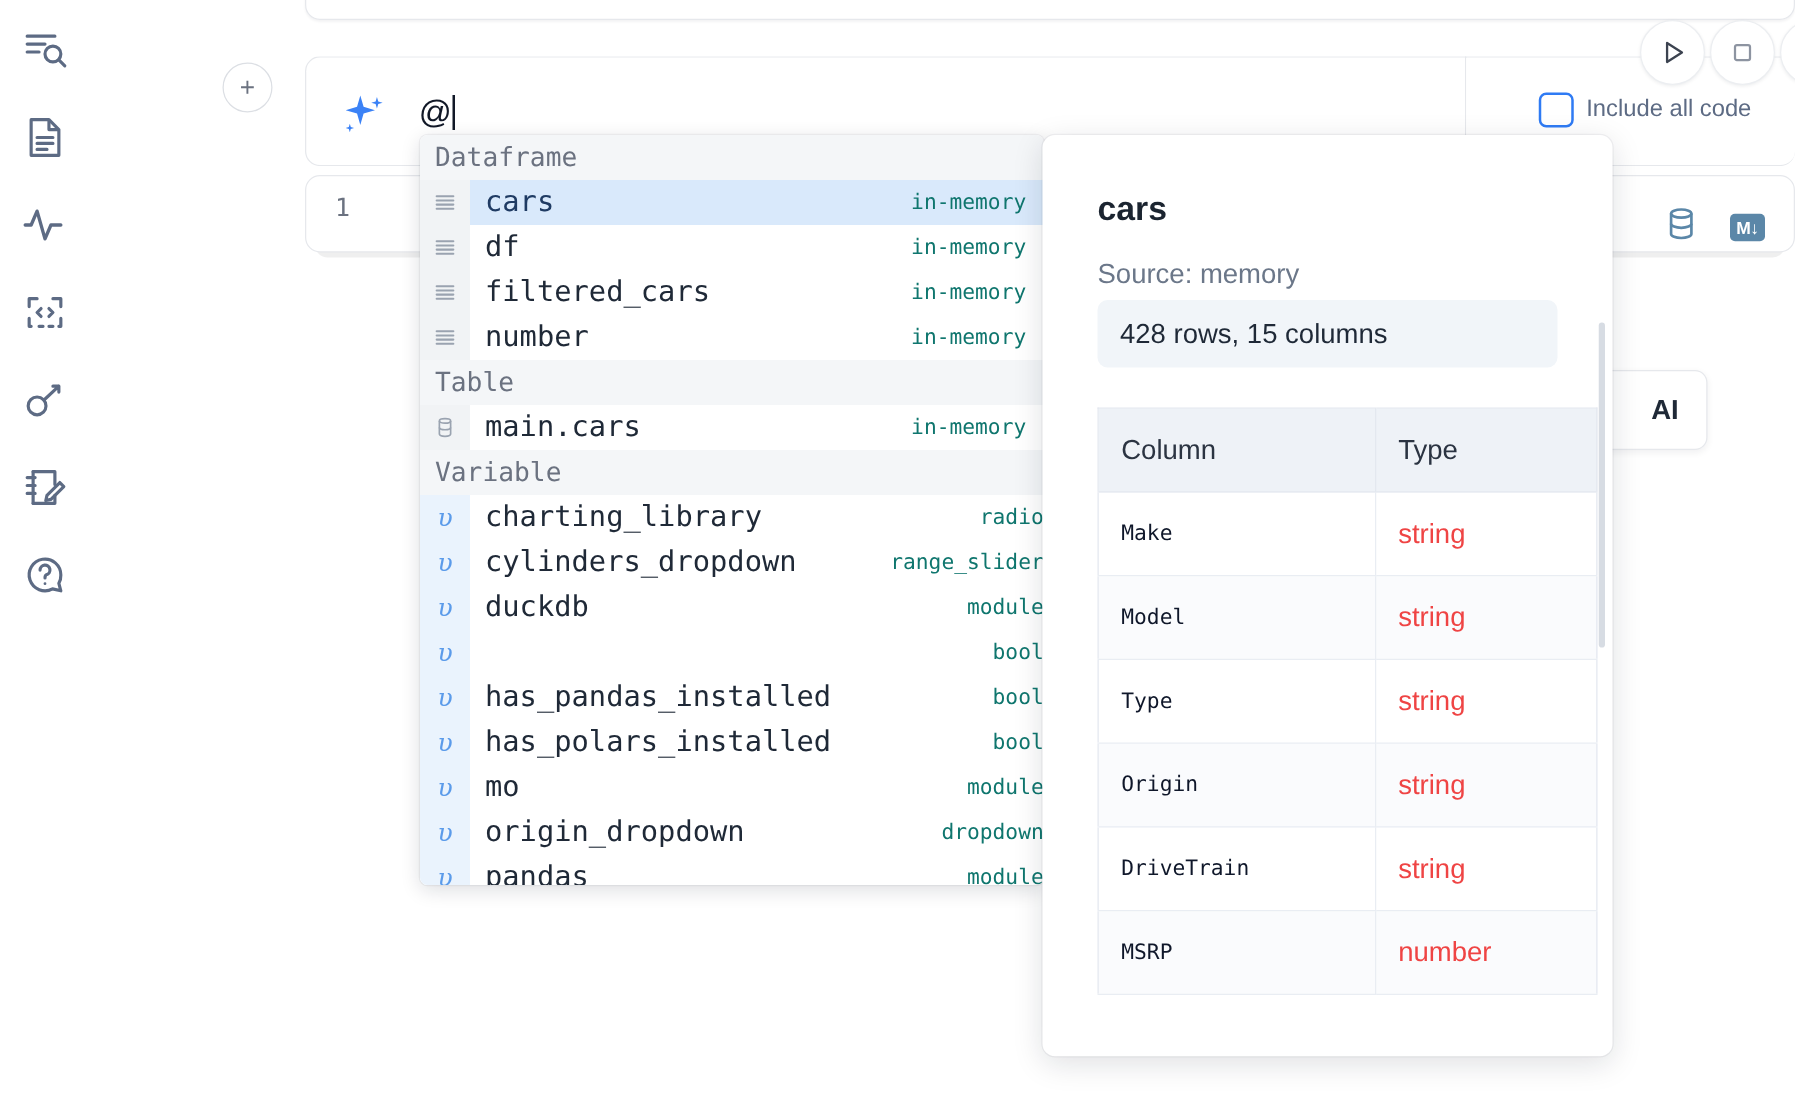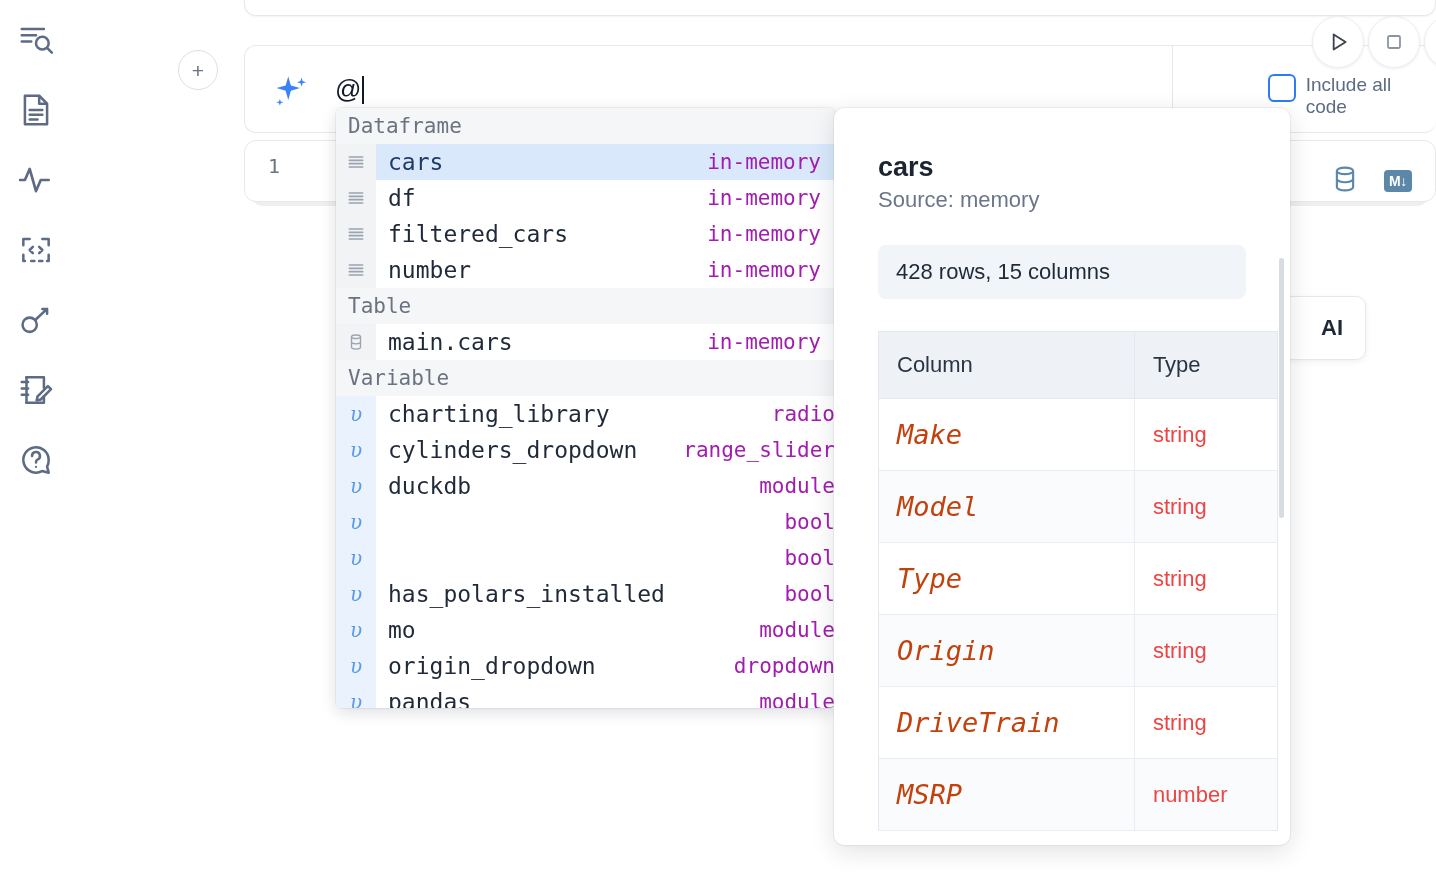--- a/index.html
+++ b/index.html
@@ -63,22 +63,22 @@
     display: inline-block; width: 2px; height: 28px; background: #111827;
     vertical-align: -6px; margin-left: 1px;
   }
 
   .ai-right {
     position: absolute; left: 1172px; top: 45px; width: 264px; height: 88px;
     background: #ffffff; border: 1px solid #e6e8ec; border-left: 1px solid #e6e8ec;
     border-radius: 0 12px 12px 0; border-right: none;
   }
   .chk-row {
-    position: absolute; left: 1268px; top: 74px;
-    display: flex; align-items: flex-start; gap: 10px;
+    position: absolute; left: 1231px; top: 74px;
+    display: flex; align-items: center; gap: 10px;
   }
   .chk-box {
     width: 28px; height: 28px; border: 2px solid #2f7bf4; border-radius: 6px;
     background: #fff; cursor: pointer;
   }
   .chk-label { font-size: 19px; color: #5d6b84; }
 
   
   .circ-btn {
     position: absolute; width: 52px; height: 52px; border-radius: 50%;
@@ -146,55 +146,55 @@
     display: flex; align-items: center; justify-content: center;
     background: #f1f3f5; color: #9aa3b0;
   }
   .ac-item.var .gut { background: #eaf3fd; color: #5b9bea; font-style: italic;
     font-family: "DejaVu Serif", serif; font-size: 20px; }
   .ac-item .nm {
     padding-left: 12px; font-size: 23px; color: #1f2937; white-space: nowrap;
   }
   .ac-item.sel .nm { color: #1f3b63; }
   .ac-item .ty {
-    margin-left: auto; padding-right: 14px; font-size: 21px; color: #a21caf;
+    margin-left: auto; padding-right: 14px; font-size: 17px; color: #0f766e;
     white-space: nowrap;
   }
   .ac-item.var .ty { padding-right: 0; text-align: center; }
 
   
   .detail {
     position: absolute; left: 834px; top: 108px; width: 456px; height: 737px;
     background: #ffffff; border-radius: 10px;
     box-shadow: 0 6px 24px rgba(17,24,39,.13), 0 0 0 1px rgba(17,24,39,.05);
     overflow: hidden; z-index: 40;
   }
   .detail-inner { padding: 44px 44px 0 44px; }
   .d-title { font-size: 27px; font-weight: bold; color: #1b2430; }
-  .d-source { margin-top: 4px; font-size: 22px; color: #6b7789; }
+  .d-source { margin-top: 23px; font-size: 22px; color: #6b7789; }
   .d-pill {
-    margin-top: 32px; background: #f1f5f9; border-radius: 8px;
+    margin-top: 8px; background: #f1f5f9; border-radius: 8px;
     padding: 14px 18px; font-size: 22px; color: #1f2937;
   }
   .d-table {
     margin-top: 32px; width: 400px; border-collapse: collapse;
     border: 1px solid #e3e8ef;
   }
   .d-table th {
     background: #eef2f7; text-align: left; padding: 20px 18px;
     font-size: 22px; font-weight: normal; color: #2b3442;
     border-right: 1px solid #e3e8ef; border-bottom: 1px solid #e3e8ef;
   }
   .d-table th:last-child { border-right: none; }
   .d-table td {
     padding: 20px 18px; font-size: 22px; border-bottom: 1px solid #e9edf3;
     border-right: 1px solid #e9edf3;
   }
   .d-table td:last-child { border-right: none; }
-  .d-table td.col { font-family: "DejaVu Sans Mono", monospace; color: #c2410c; font-size: 27px; font-style: italic; }
+  .d-table td.col { font-family: "DejaVu Sans Mono", monospace; color: #0f172a; font-size: 17px; }
   .d-table td.typ { color: #ef4444; }
   .d-table tbody tr:nth-child(even) td { background: #fafbfd; }
 
   
   .d-scroll {
     position: absolute; right: 6px; top: 150px; width: 5px; height: 260px;
     background: #d7dce3; border-radius: 3px;
   }
 </style>
 </head>
@@ -372,20 +372,21 @@
       <span class="gut">υ</span>
       <span class="nm">duckdb</span>
       <span class="ty">module</span>
     </div>
     <div class="ac-item var">
       <span class="gut">υ</span>
       <span class="ty">bool</span>
     </div>
     <div class="ac-item var">
       <span class="gut">υ</span>
+      <span class="nm">has_pandas_installed</span>
       <span class="ty">bool</span>
     </div>
     <div class="ac-item var">
       <span class="gut">υ</span>
       <span class="nm">has_polars_installed</span>
       <span class="ty">bool</span>
     </div>
     <div class="ac-item var">
       <span class="gut">υ</span>
       <span class="nm">mo</span>

